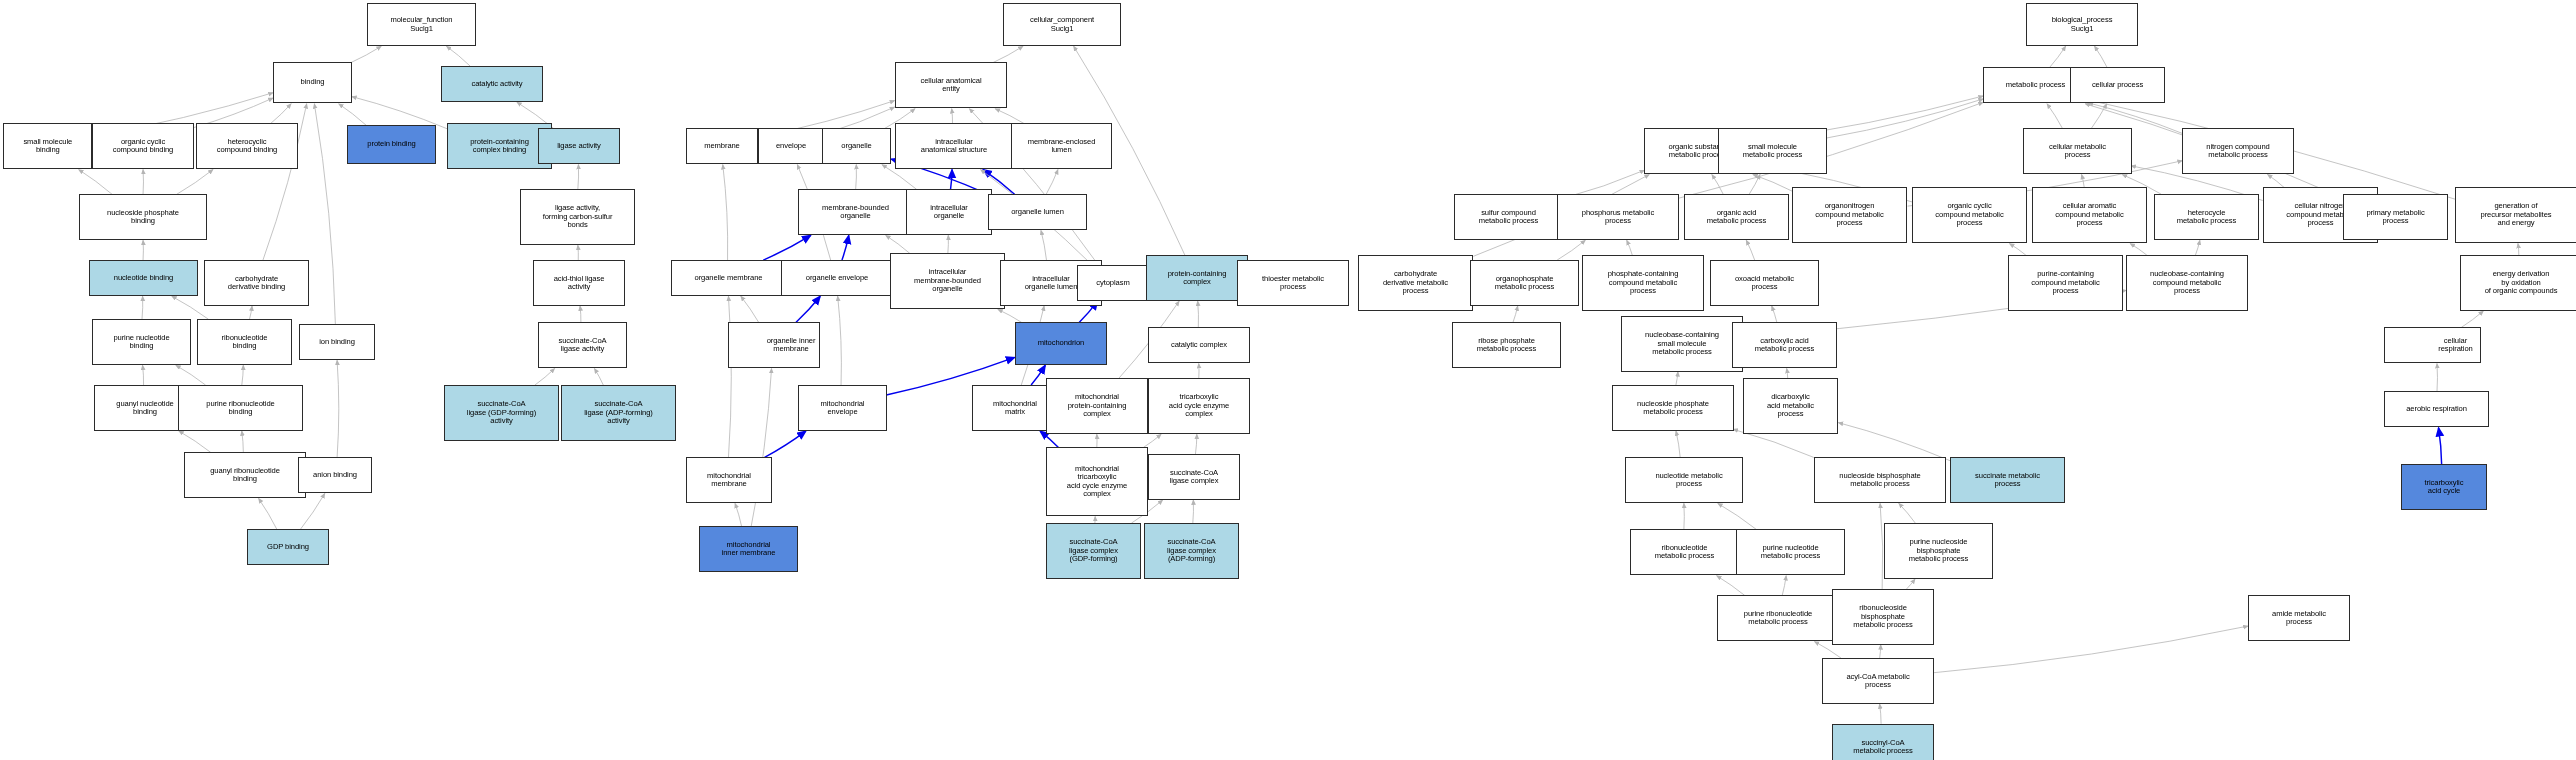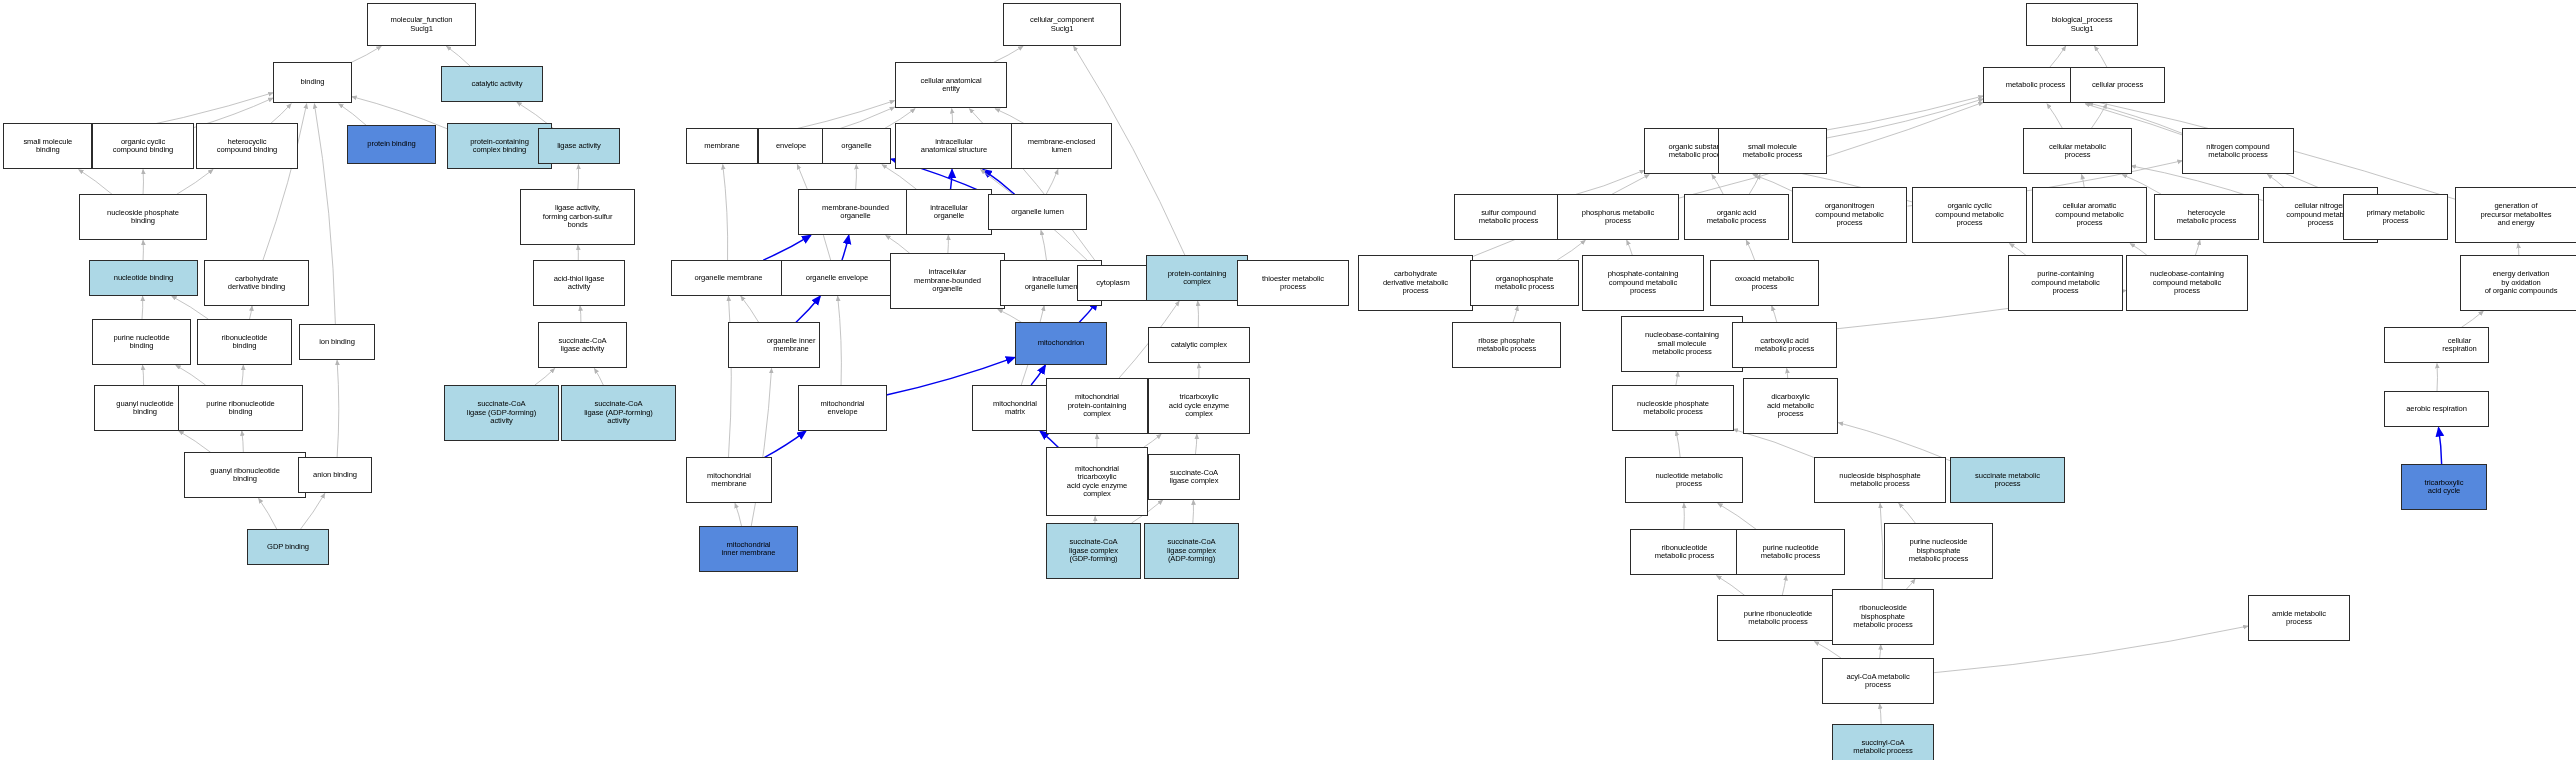--- a/index.html
+++ b/index.html
@@ -329,21 +329,21 @@
       <div class="node" style="left: 2460px; top: 255px; width: 122px; height: 56px;">energy derivation
 by oxidation
 of organic compounds</div>
       <div class="node" style="left: 1452px; top: 322px; width: 109px; height: 46px;">ribose phosphate
 metabolic process</div>
       <div class="node" style="left: 1621px; top: 316px; width: 122px; height: 56px;">nucleobase-containing
 small molecule
 metabolic process</div>
       <div class="node" style="left: 1732px; top: 322px; width: 105px; height: 46px;">carboxylic acid
 metabolic process</div>
-      <div class="node" style="left: 2384px; top: 327px; width: 105px; height: 36px; padding-left: 48px;">cellular respiration</div>
+      <div class="node" style="left: 2384px; top: 327px; width: 97px; height: 36px; padding-left: 48px;">cellular respiration</div>
       <div class="node" style="left: 1612px; top: 385px; width: 122px; height: 46px;">nucleoside phosphate
 metabolic process</div>
       <div class="node" style="left: 1743px; top: 378px; width: 95px; height: 56px;">dicarboxylic
 acid metabolic
 process</div>
       <div class="node" style="left: 2384px; top: 391px; width: 105px; height: 36px; text-align: right;">aerobic respiration</div>
       <div class="node" style="left: 1625px; top: 457px; width: 118px; height: 46px; padding-left: 12px;">nucleotide metabolic
 process</div>
       <div class="node" style="left: 1814px; top: 457px; width: 132px; height: 46px;">nucleoside bisphosphate
 metabolic process</div>

